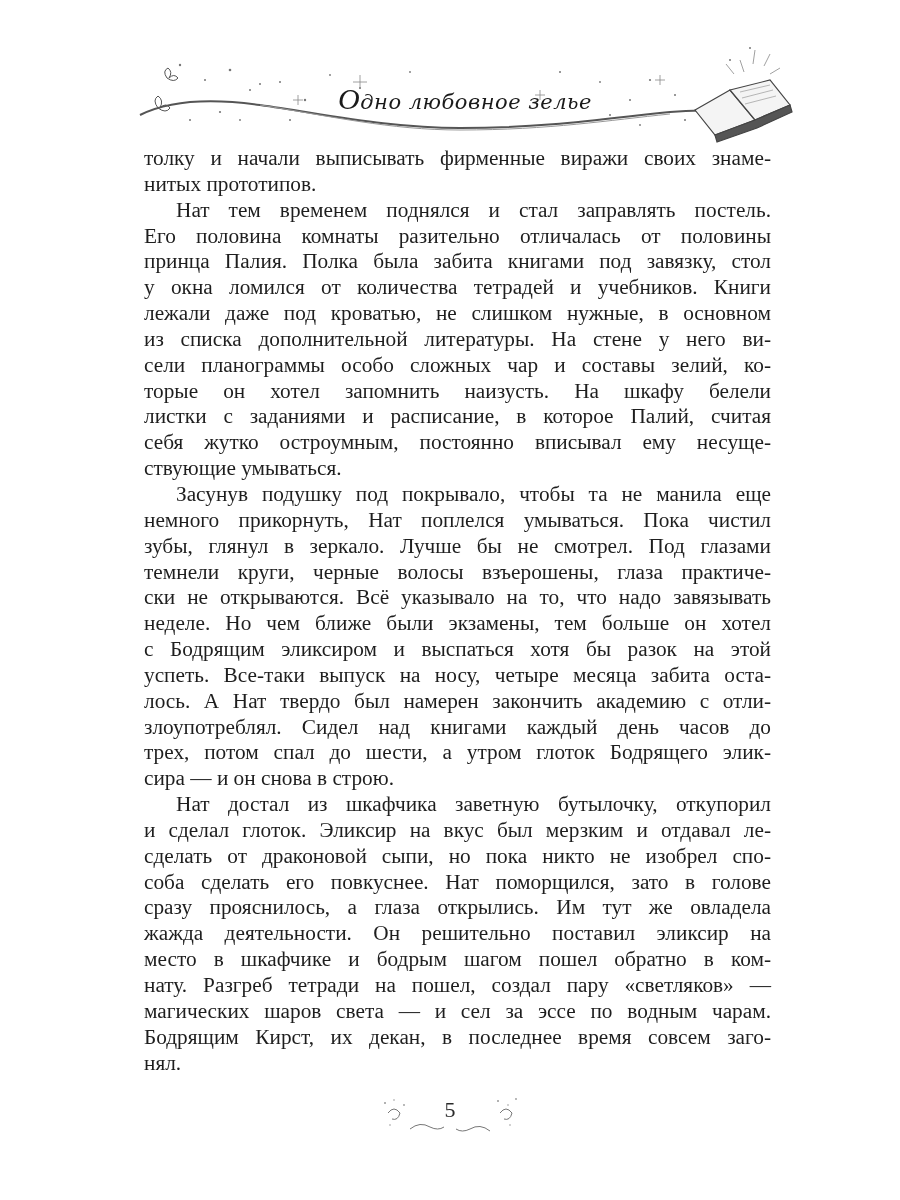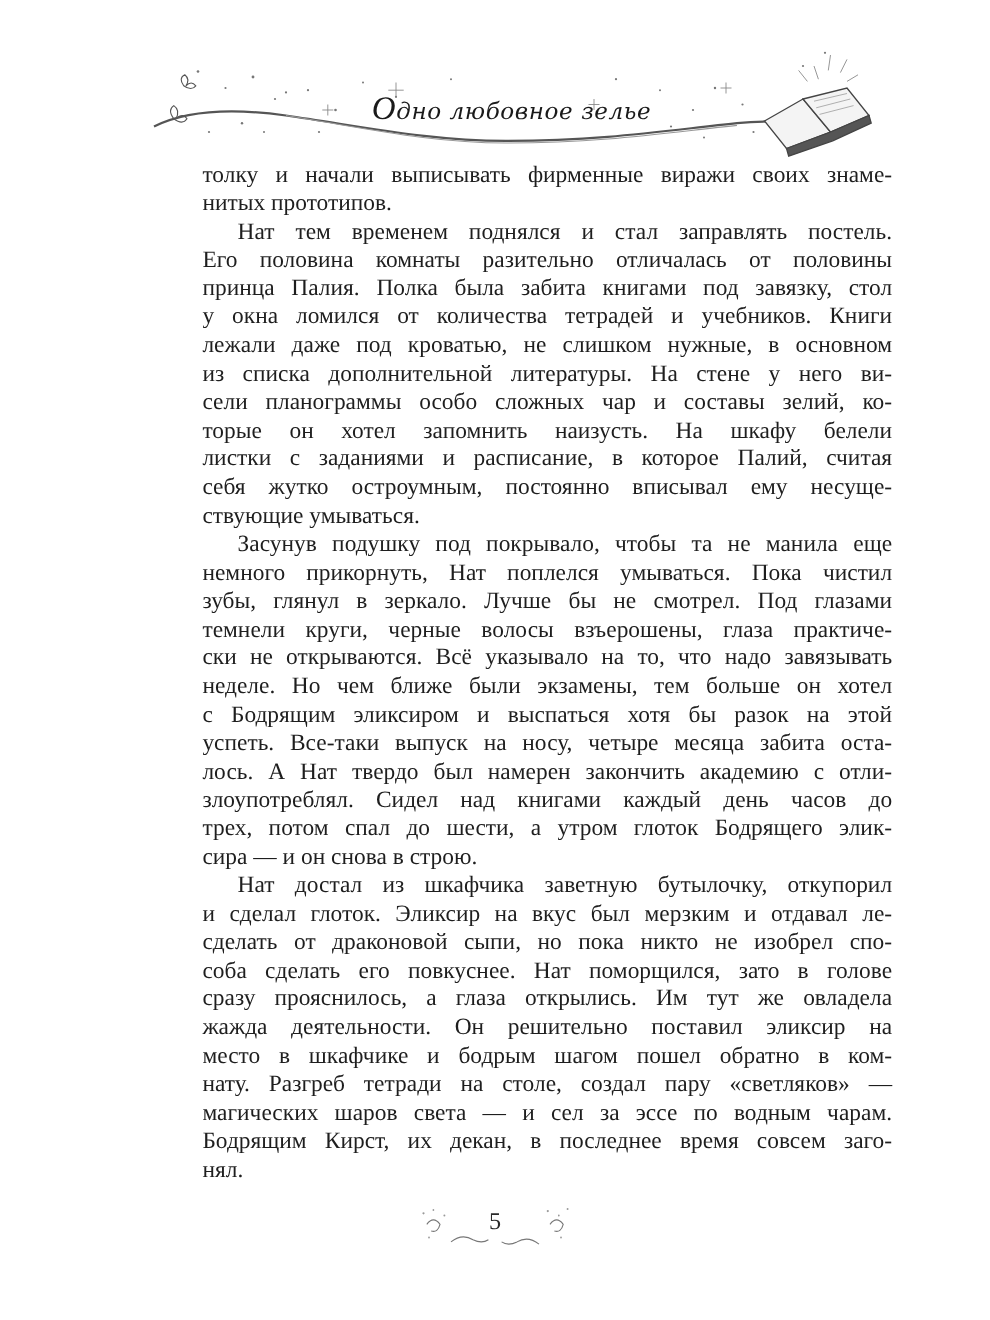--- a/index.html
+++ b/index.html
@@ -43,21 +43,20 @@
       font-size: 30px;
       font-family: "Liberation Serif", serif;
     }
     .body-text {
       position: absolute;
       left: 144px;
       top: 146px;
       width: 627px;
       font-size: 21.3px;
       line-height: 25.85px;
-      margin-left: 40px;
     }
     .line {
       display: block;
       text-align: justify;
       text-align-last: justify;
       white-space: nowrap;
       height: 25.85px;
       overflow: visible;
     }
     .line.indent {
@@ -172,21 +171,21 @@
     <span class="line">злоупотреблял. Сидел над книгами каждый день часов до</span>
     <span class="line">трех, потом спал до шести, а утром глоток Бодрящего элик-</span>
     <span class="line last">сира — и он снова в строю.</span>
     <span class="line indent">Нат достал из шкафчика заветную бутылочку, откупорил</span>
     <span class="line">и сделал глоток. Эликсир на вкус был мерзким и отдавал ле-</span>
     <span class="line">сделать от драконовой сыпи, но пока никто не изобрел спо-</span>
     <span class="line">соба сделать его повкуснее. Нат поморщился, зато в голове</span>
     <span class="line">сразу прояснилось, а глаза открылись. Им тут же овладела</span>
     <span class="line">жажда деятельности. Он решительно поставил эликсир на</span>
     <span class="line">место в шкафчике и бодрым шагом пошел обратно в ком-</span>
-    <span class="line">нату. Разгреб тетради на столе, создал пару «светляков» —</span>
+    <span class="line">нату. Разгреб тетради на пошел, создал пару «светляков» —</span>
     <span class="line">магических шаров света — и сел за эссе по водным чарам.</span>
     <span class="line">Бодрящим Кирст, их декан, в последнее время совсем заго-</span>
     <span class="line last">нял.</span>
   </div>
 
 <div class="footer">
   <svg width="140" height="45" viewBox="0 0 140 45">
     <g stroke="#777" stroke-width="1" fill="none">
       <path d="M8,18 q6,-8 12,0 q-2,8 -8,6"></path>
       <path d="M30,34 q10,-8 20,-2 q8,4 14,0"></path>

